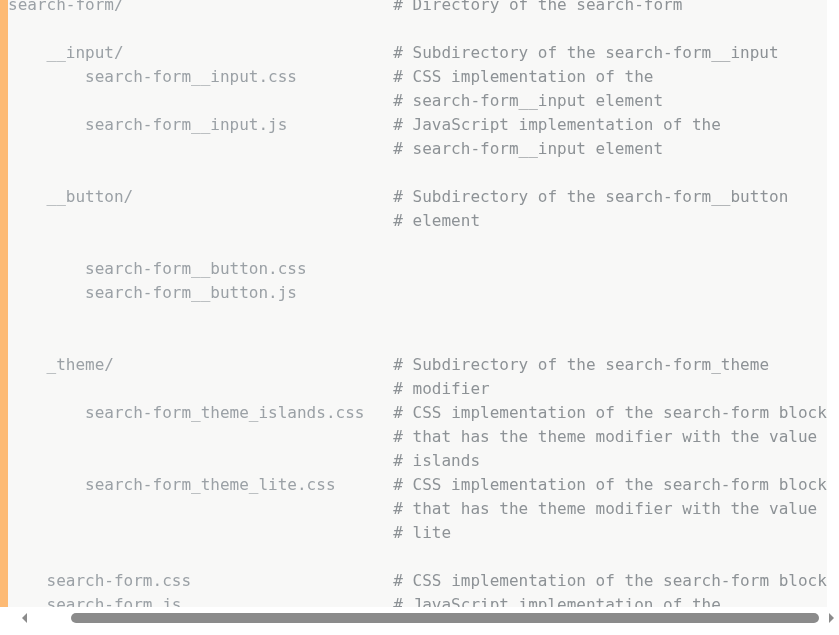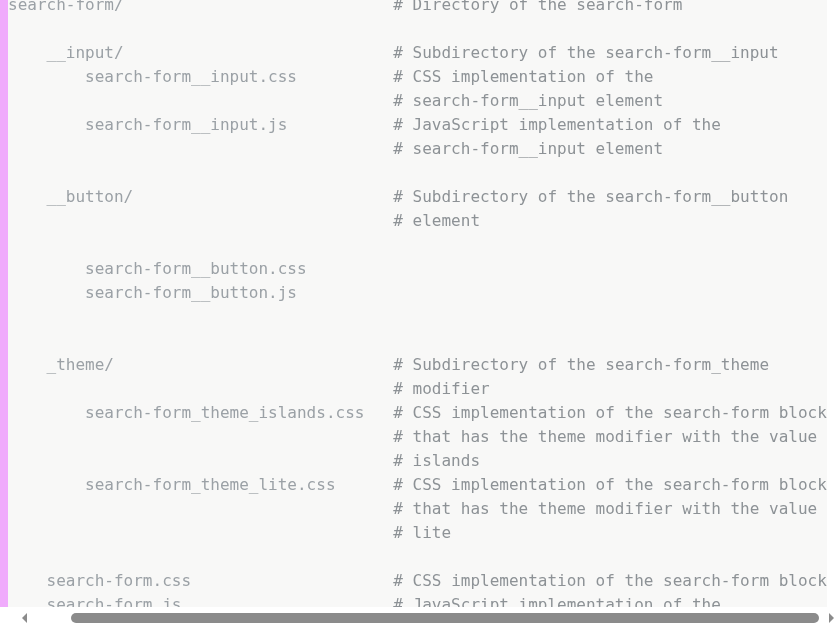--- a/index.html
+++ b/index.html
@@ -11,21 +11,21 @@
     overflow: hidden;
   }
   body {
     font-family: "DejaVu Sans Mono", monospace;
   }
 
   #root {
     position: relative;
     width: 743px;
     height: 635px;
-    background: #f0abfc;
+    background: #fdba74;
   }
 
   
   .code-panel {
     position: absolute;
     left: 8px;
     top: 0;
     width: 819px;
     height: 607px;
     background: #f8f8f7;

